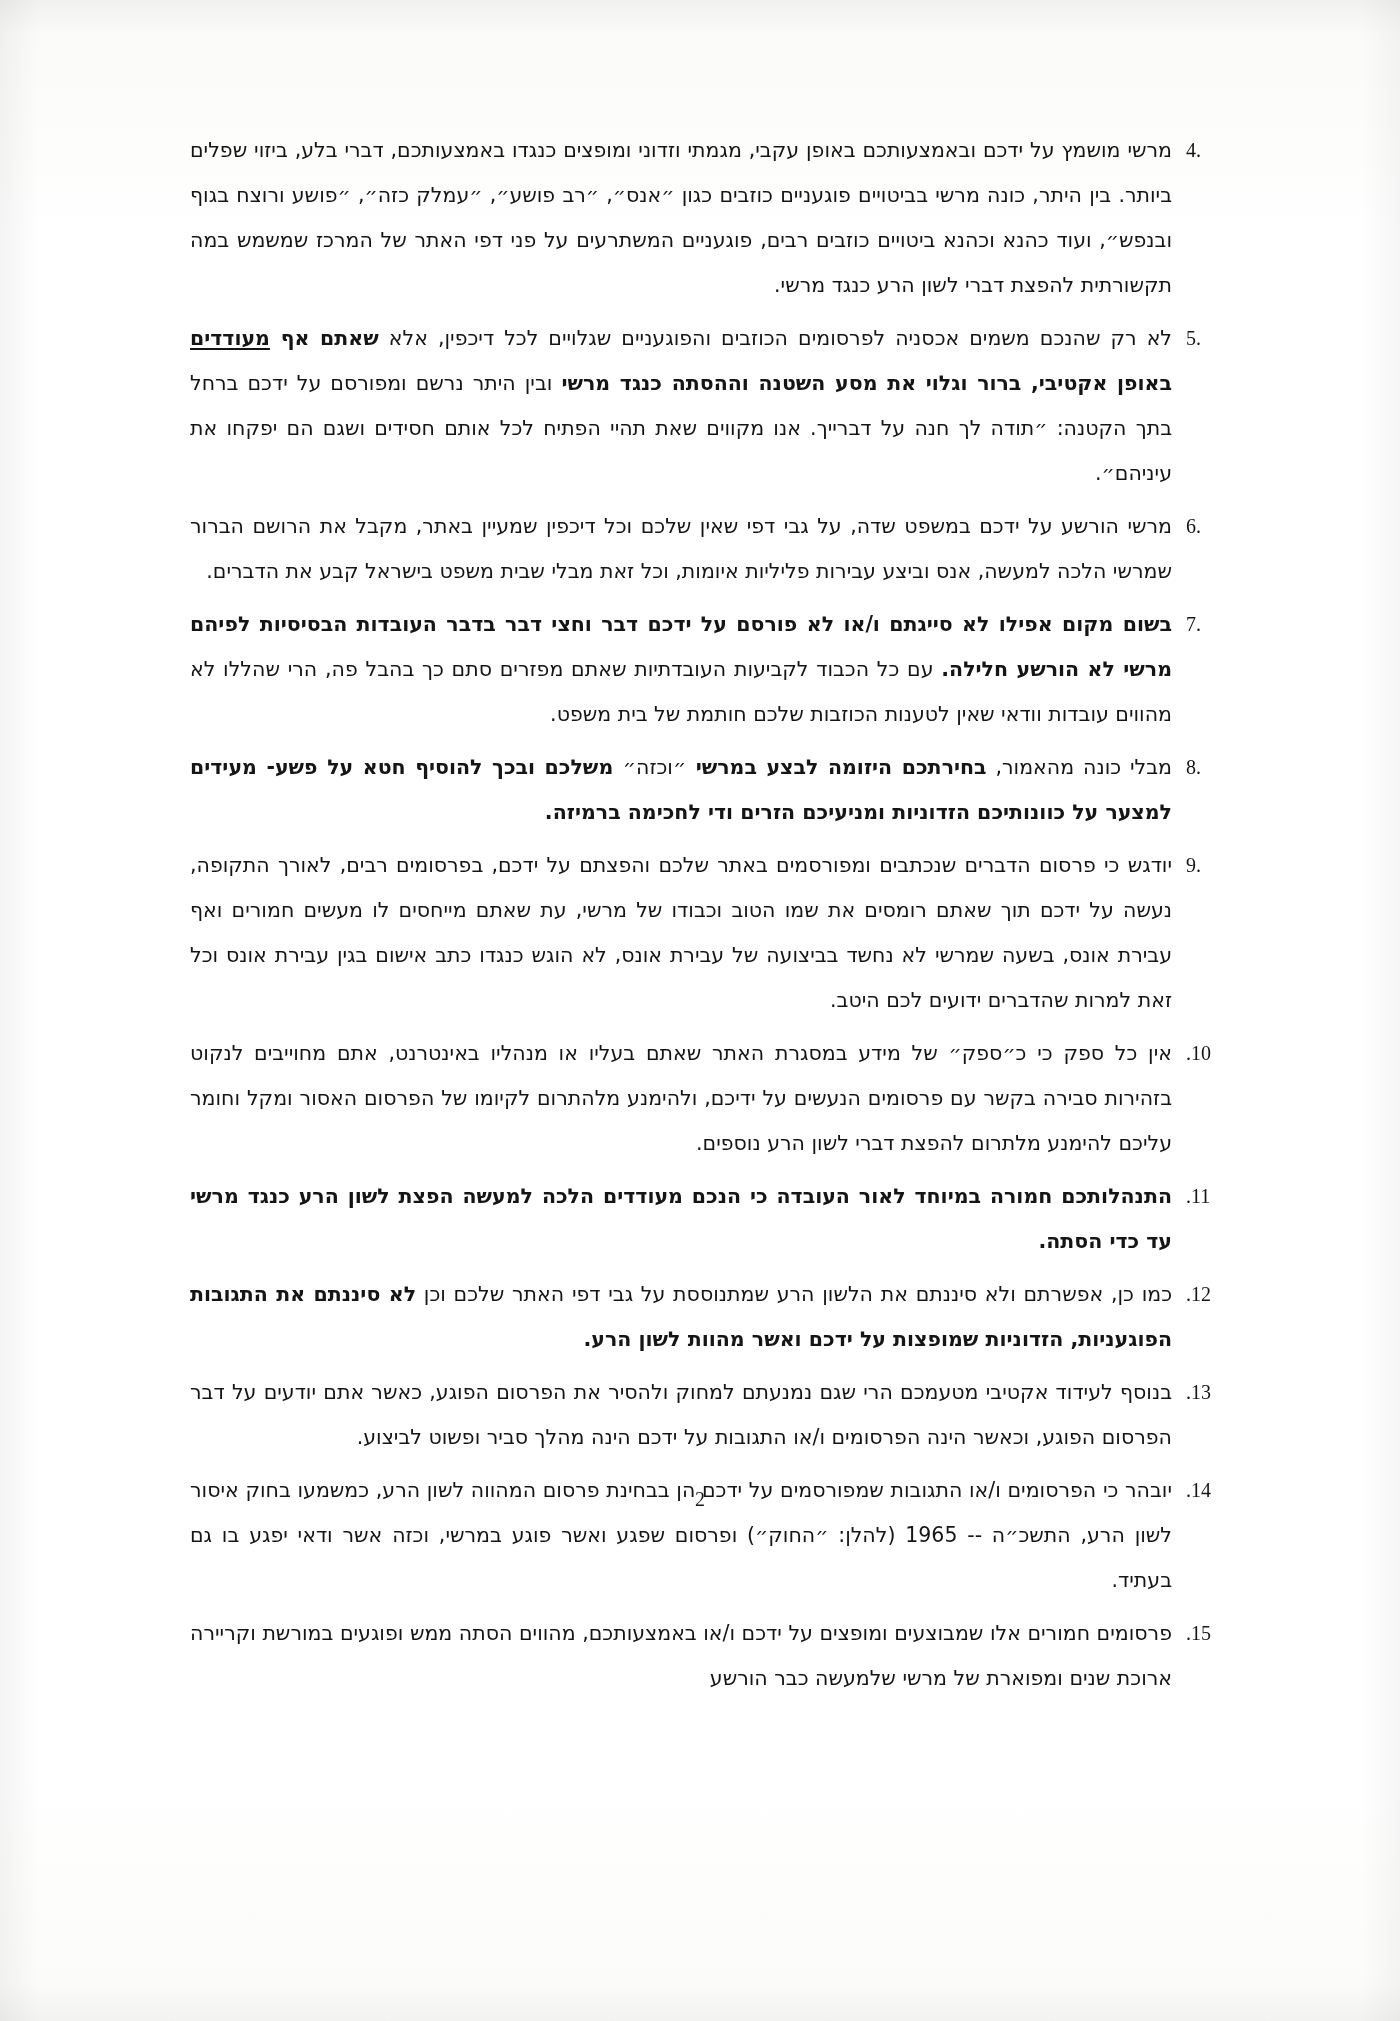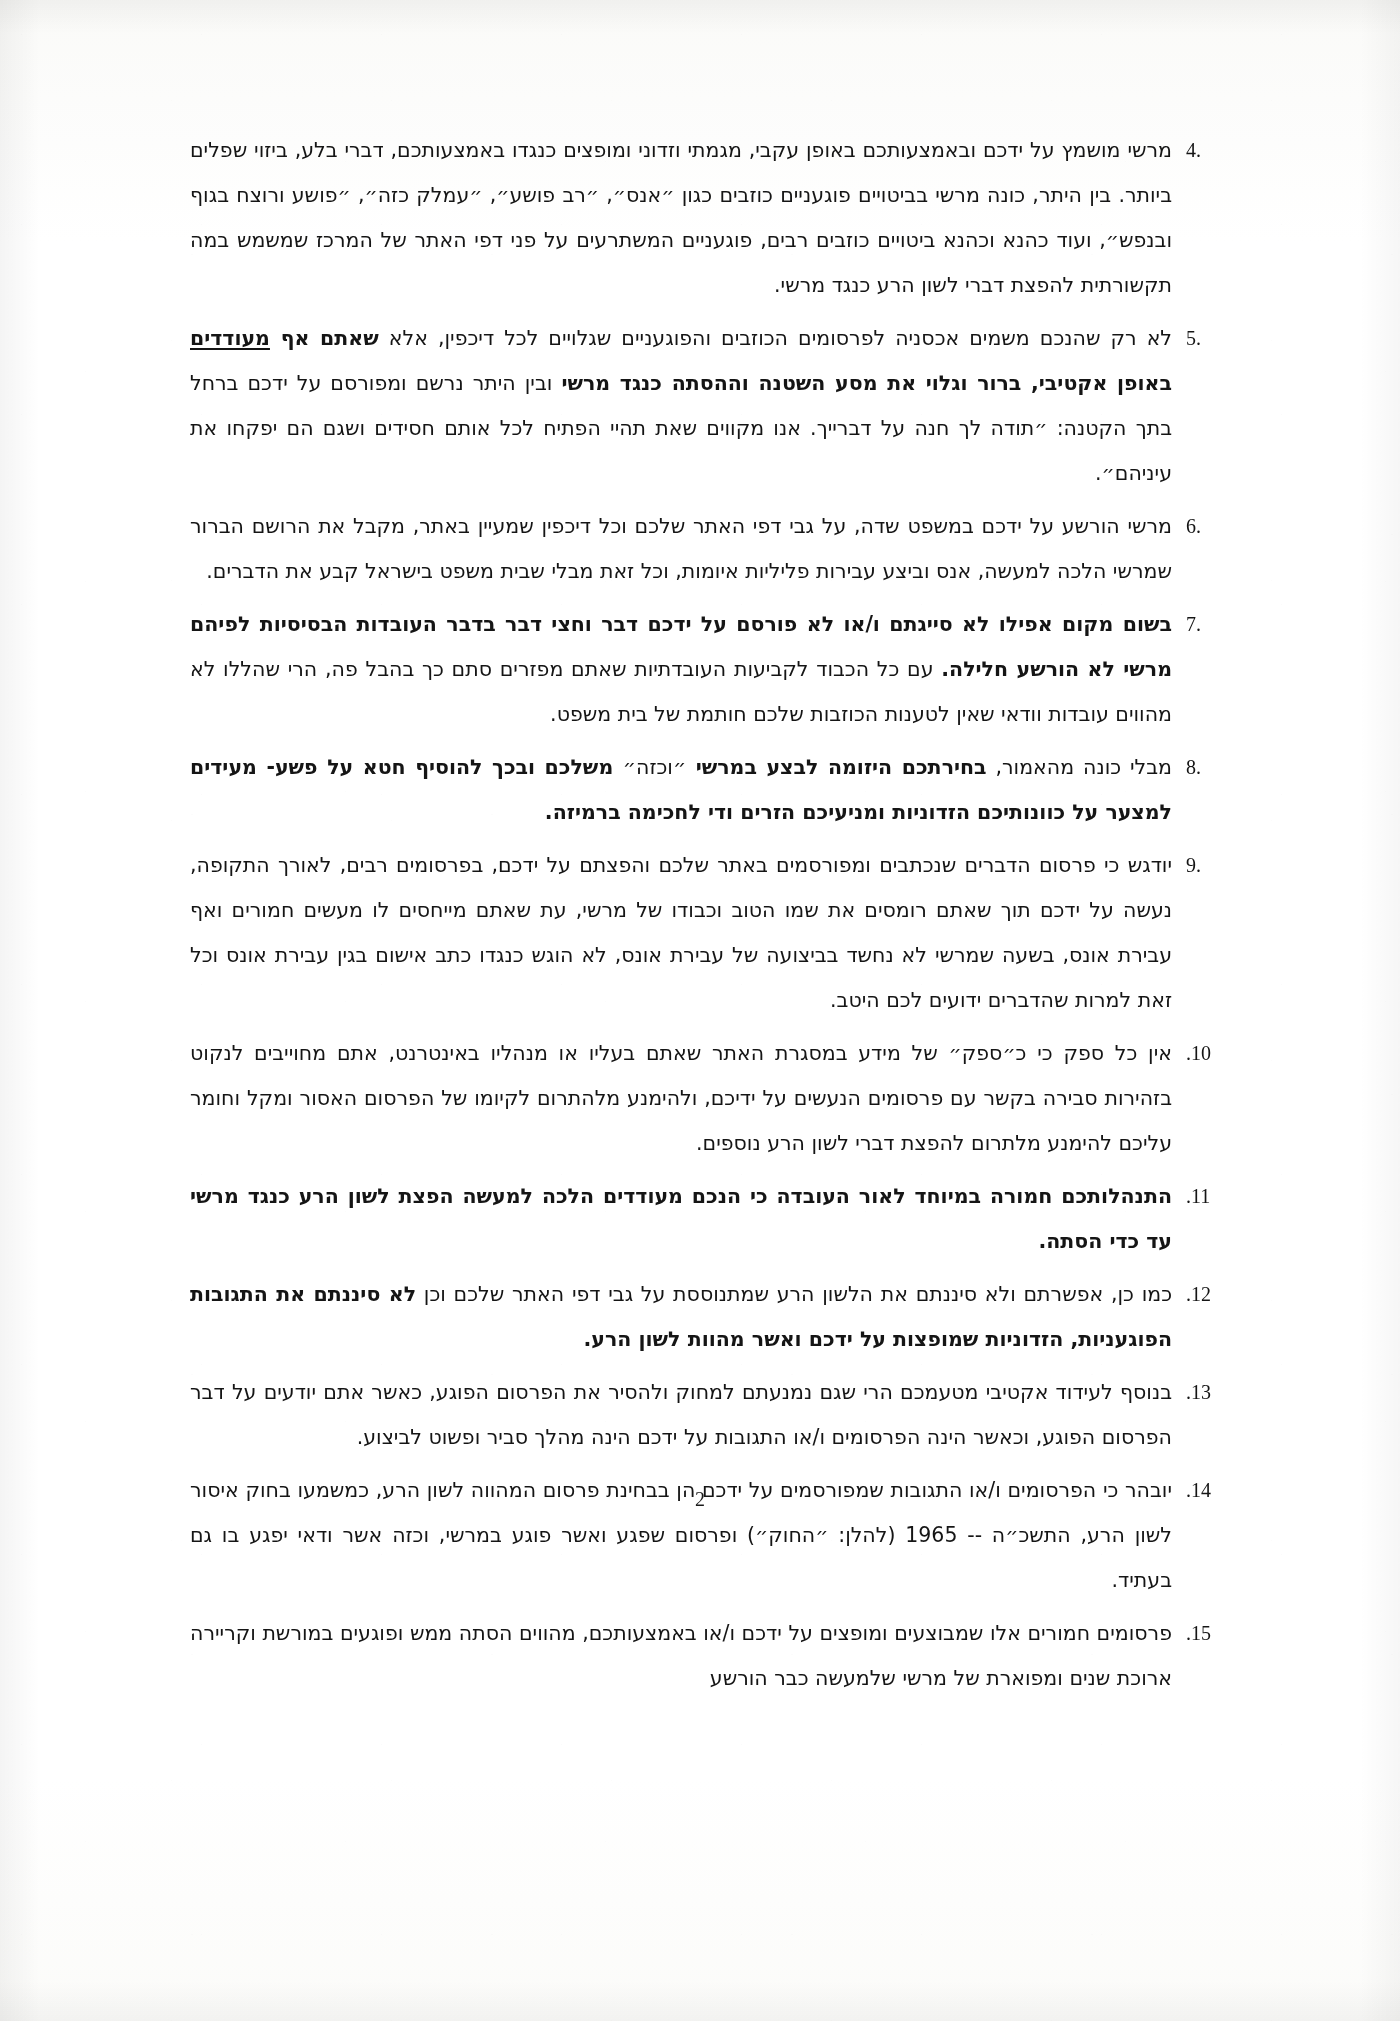--- a/index.html
+++ b/index.html
@@ -127,21 +127,21 @@
         <li class="clause">
           <span class="num">4.</span>
           <span class="body"><span>מרשי מושמץ על ידכם ובאמצעותכם באופן עקבי, מגמתי וזדוני ומופצים כנגדו באמצעותכם, דברי בלע, ביזוי שפלים ביותר. בין היתר, כונה מרשי בביטויים פוגעניים כוזבים כגון ״אנס״, ״רב פושע״, ״עמלק כזה״, ״פושע ורוצח בגוף ובנפש״, ועוד כהנא וכהנא ביטויים כוזבים רבים, פוגעניים המשתרעים על פני דפי האתר של המרכז שמשמש במה תקשורתית להפצת דברי לשון הרע כנגד מרשי.</span></span>
         </li>
         <li class="clause">
           <span class="num">5.</span>
           <span class="body"><span>לא רק שהנכם משמים אכסניה לפרסומים הכוזבים והפוגעניים שגלויים לכל דיכפין, אלא </span><span class="b">שאתם אף </span><span class="bu">מעודדים</span><span class="b"> באופן אקטיבי, ברור וגלוי את מסע השטנה וההסתה כנגד מרשי</span><span> ובין היתר נרשם ומפורסם על ידכם ברחל בתך הקטנה: ״תודה לך חנה על דברייך. אנו מקווים שאת תהיי הפתיח לכל אותם חסידים ושגם הם יפקחו את עיניהם״.</span></span>
         </li>
         <li class="clause">
           <span class="num">6.</span>
-          <span class="body"><span>מרשי הורשע על ידכם במשפט שדה, על גבי דפי האתר שלכם וכל דיכפין שמעיין באתר, מקבל את הרושם הברור שמרשי הלכה למעשה, אנס וביצע עבירות פליליות איומות, וכל זאת מבלי שבית משפט בישראל קבע את הדברים.</span></span>
+          <span class="body"><span>מרשי הורשע על ידכם במשפט שדה, על גבי דפי שאין שלכם וכל דיכפין שמעיין באתר, מקבל את הרושם הברור שמרשי הלכה למעשה, אנס וביצע עבירות פליליות איומות, וכל זאת מבלי שבית משפט בישראל קבע את הדברים.</span></span>
         </li>
         <li class="clause">
           <span class="num">7.</span>
           <span class="body"><span class="b">בשום מקום אפילו לא סייגתם ו/או לא פורסם על ידכם דבר וחצי דבר בדבר העובדות הבסיסיות לפיהם מרשי לא הורשע חלילה.</span><span> עם כל הכבוד לקביעות העובדתיות שאתם מפזרים סתם כך בהבל פה, הרי שהללו לא מהווים עובדות וודאי שאין לטענות הכוזבות שלכם חותמת של בית משפט.</span></span>
         </li>
         <li class="clause">
           <span class="num">8.</span>
           <span class="body"><span>מבלי כונה מהאמור, </span><span class="b">בחירתכם היזומה לבצע במרשי </span><span>״וכזה״</span><span class="b"> משלכם ובכך להוסיף חטא על פשע- מעידים למצער על כוונותיכם הזדוניות ומניעיכם הזרים ודי לחכימה ברמיזה.</span></span>
         </li>
         <li class="clause">

